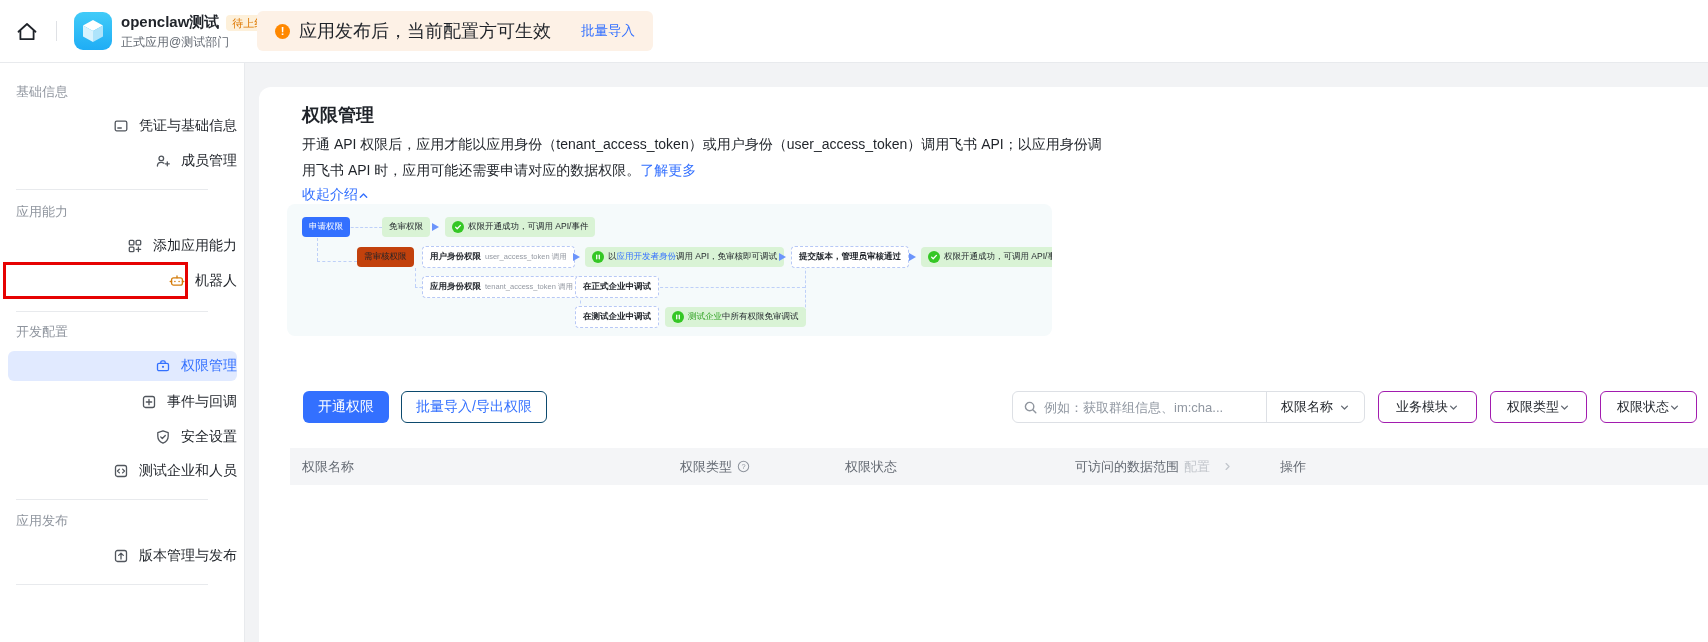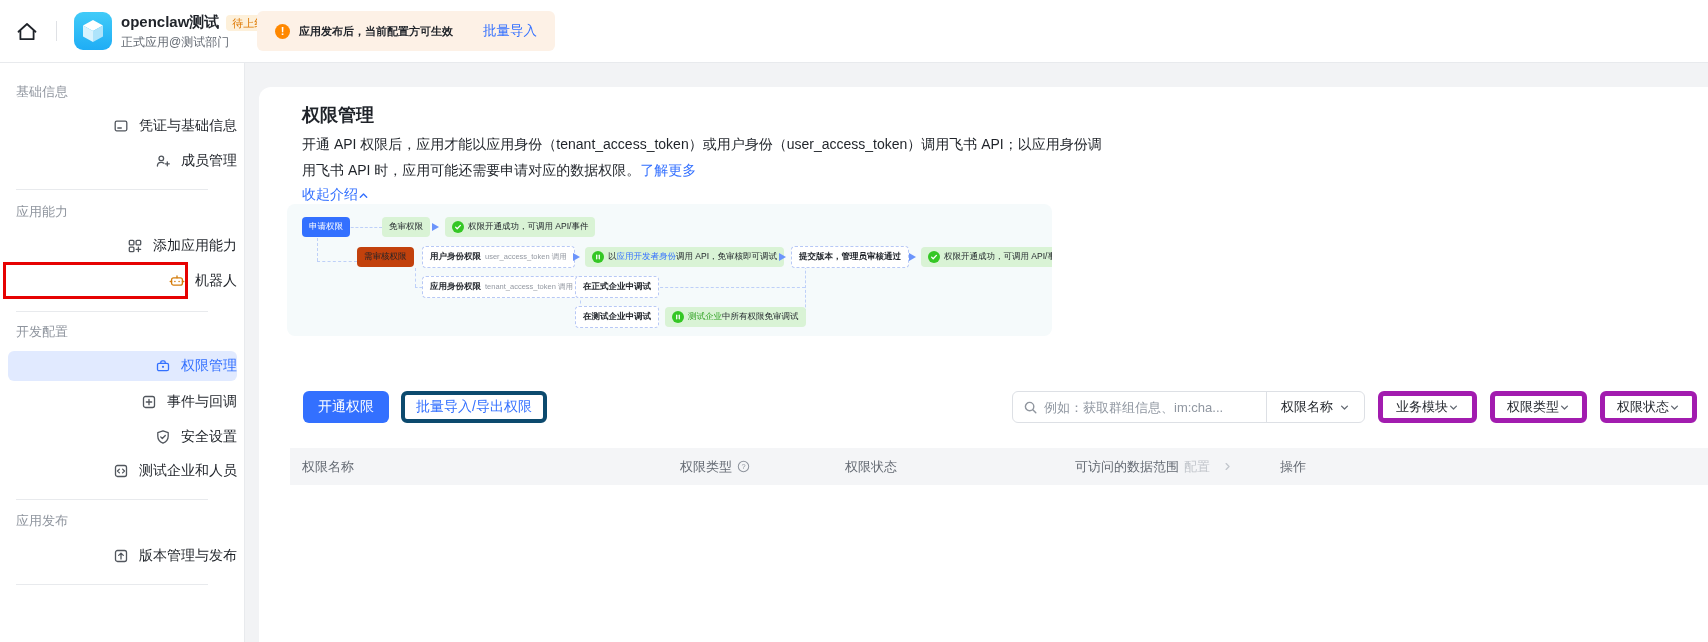--- a/index.html
+++ b/index.html
@@ -14,21 +14,21 @@
   #topbar { position:absolute; left:0; top:0; width:1708px; height:63px; background:#fff; border-bottom:1px solid #e8eaed; z-index:5;}
   .home-btn { position:absolute; left:14px; top:19px; width:26px; height:26px; display:flex; align-items:center; justify-content:center; border-radius:6px; cursor:pointer;}
   .tb-divider { position:absolute; left:56px; top:21px; width:1px; height:20px; background:#dfe1e5; }
   .app-icon { position:absolute; left:74px; top:12px; width:38px; height:38px; border-radius:9px; background:linear-gradient(180deg,#41cbf8,#1fadf5); display:flex; align-items:center; justify-content:center;}
   .app-name { position:absolute; left:121px; top:13px; font-size:15px; font-weight:bold; color:#1f2329; display:flex; align-items:center; gap:7px;}
   .status-badge { font-size:11px; font-weight:normal; color:#de7802; background:#fdf0da; border-radius:4px; padding:2px 6px; line-height:12px;}
   .app-subtitle { position:absolute; left:121px; top:34px; font-size:12px; color:#646a73; }
   .banner { position:absolute; left:257px; top:11px; height:40px; background:#fdf1e6; border-radius:6px; display:flex; align-items:center; padding:0 18px; }
   .warn-ic { width:15px; height:15px; border-radius:50%; background:#ff8800; color:#fff; font-size:11px; font-weight:bold; display:flex; align-items:center; justify-content:center; }
   .warn-ic::before { content:"!"; }
-  .banner-text { font-size:11px; margin-left:9px;font-weight:bold; }
+  .banner-text { font-size:18px; margin-left:9px; }
   .banner-link { font-size:13.5px; color:#3370ff; margin-left:30px; cursor:pointer; }
 
   
   #sidebar { position:absolute; left:0; top:63px; width:245px; height:579px; background:#fff; border-right:1px solid #e8eaed; z-index:4;}
   .sec-title { position:absolute; left:16px; font-size:13px; color:#8f959e; }
   .side-item { position:absolute; left:8px; width:229px; height:30px; display:flex; align-items:center; padding-left:12px; gap:10px; font-size:14px; color:#1f2329; border-radius:6px; cursor:pointer;justify-content:flex-end;}
   .side-item .lbl { white-space:nowrap; }
   .side-item.selected { background:#e1eaff; color:#3370ff; }
   .side-div { position:absolute; left:16px; width:192px; height:1px; background:#e8eaed; }
   .red-box { position:absolute; left:3px; width:185px; height:37px; border:3px solid #e60202; }
@@ -51,27 +51,27 @@
   .token { font-size:7.5px; font-weight:normal; color:#959aa3; }
   .hl-blue { color:#3370ff; }
   .hl-green { color:#2ea121;font-family:Liberation Mono, monospace; }
   .tri { position:absolute; width:0; height:0; border-left:7px solid #6b94fb; border-top:4.5px solid transparent; border-bottom:4.5px solid transparent; }
   .dash-h { position:absolute; height:0; border-top:1px dashed #bed0f8; }
   .dash-v { position:absolute; width:0; border-left:1px dashed #bed0f8; }
   .cicon { width:12px; height:12px; border-radius:50%; background:#34c724; display:inline-flex; align-items:center; justify-content:center; flex:none;}
 
   
   .btn-primary { position:absolute; left:44px; top:304px; width:86px; height:32px; background:#3370ff; color:#fff; font-size:14px; border:none; border-radius:6px; cursor:pointer; }
-  .btn-outline { position:absolute; left:142px; top:304px; width:146px; height:32px; background:#fff; color:#3370ff; font-size:14px; border:4px solid #0c4a6e; border-radius:6px; cursor:pointer;}
+  .btn-outline { position:absolute; left:142px; top:304px; width:146px; height:32px; background:#fff; color:#3370ff; font-size:14px; border:1px solid #0c4a6e; border-radius:6px; cursor:pointer;}
   .search-group { position:absolute; left:753px; top:304px; width:353px; height:32px; border:1px solid #dde0e5; border-radius:6px; display:flex; align-items:center; background:#fff;}
   .search-group input { flex:1; border:none; outline:none; font-size:13px; color:#1f2329; min-width:0; background:transparent; font-family:inherit;}
   .search-group input::placeholder { color:#9097a1; }
   .sg-divider { width:1px; height:31px; background:#dde0e5; }
   .sg-drop { width:97px; height:100%; display:flex; align-items:center; justify-content:center; gap:6px; font-size:13px; cursor:pointer;}
-  .filter { position:absolute; top:304px; height:32px; background:#fff; border:5px solid #a21caf; border-radius:6px; display:flex; align-items:center; justify-content:center; gap:0; font-size:13px; cursor:pointer;}
+  .filter { position:absolute; top:304px; height:32px; background:#fff; border:1px solid #a21caf; border-radius:6px; display:flex; align-items:center; justify-content:center; gap:0; font-size:13px; cursor:pointer;}
 
   
   #thead { position:absolute; left:31px; top:361px; width:1418px; height:37px; background:#f4f5f7; }
   .th { position:absolute; top:0; height:37px; display:flex; align-items:center; gap:5px; font-size:13px; color:#646a73; white-space:nowrap;}
   .cfg { color:#c2c6cc; display:inline-flex; align-items:center; gap:12px; cursor:pointer;}
   svg { display:block; }
 </style>
 </head>
 <body>
 

